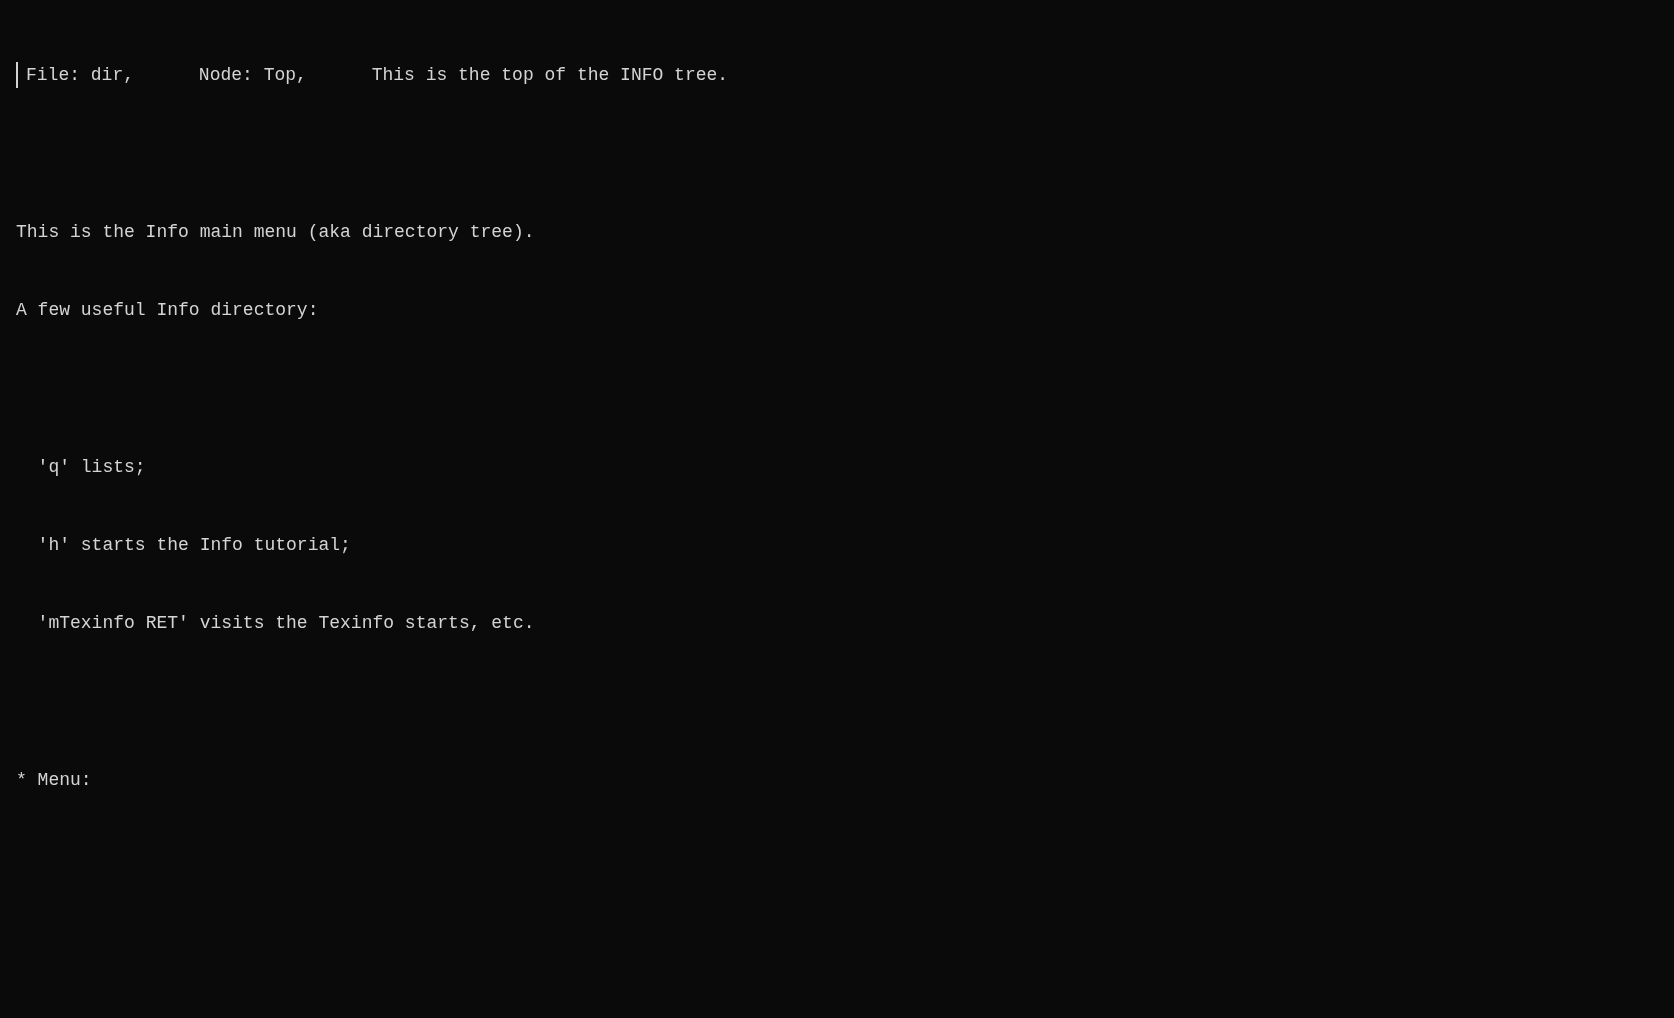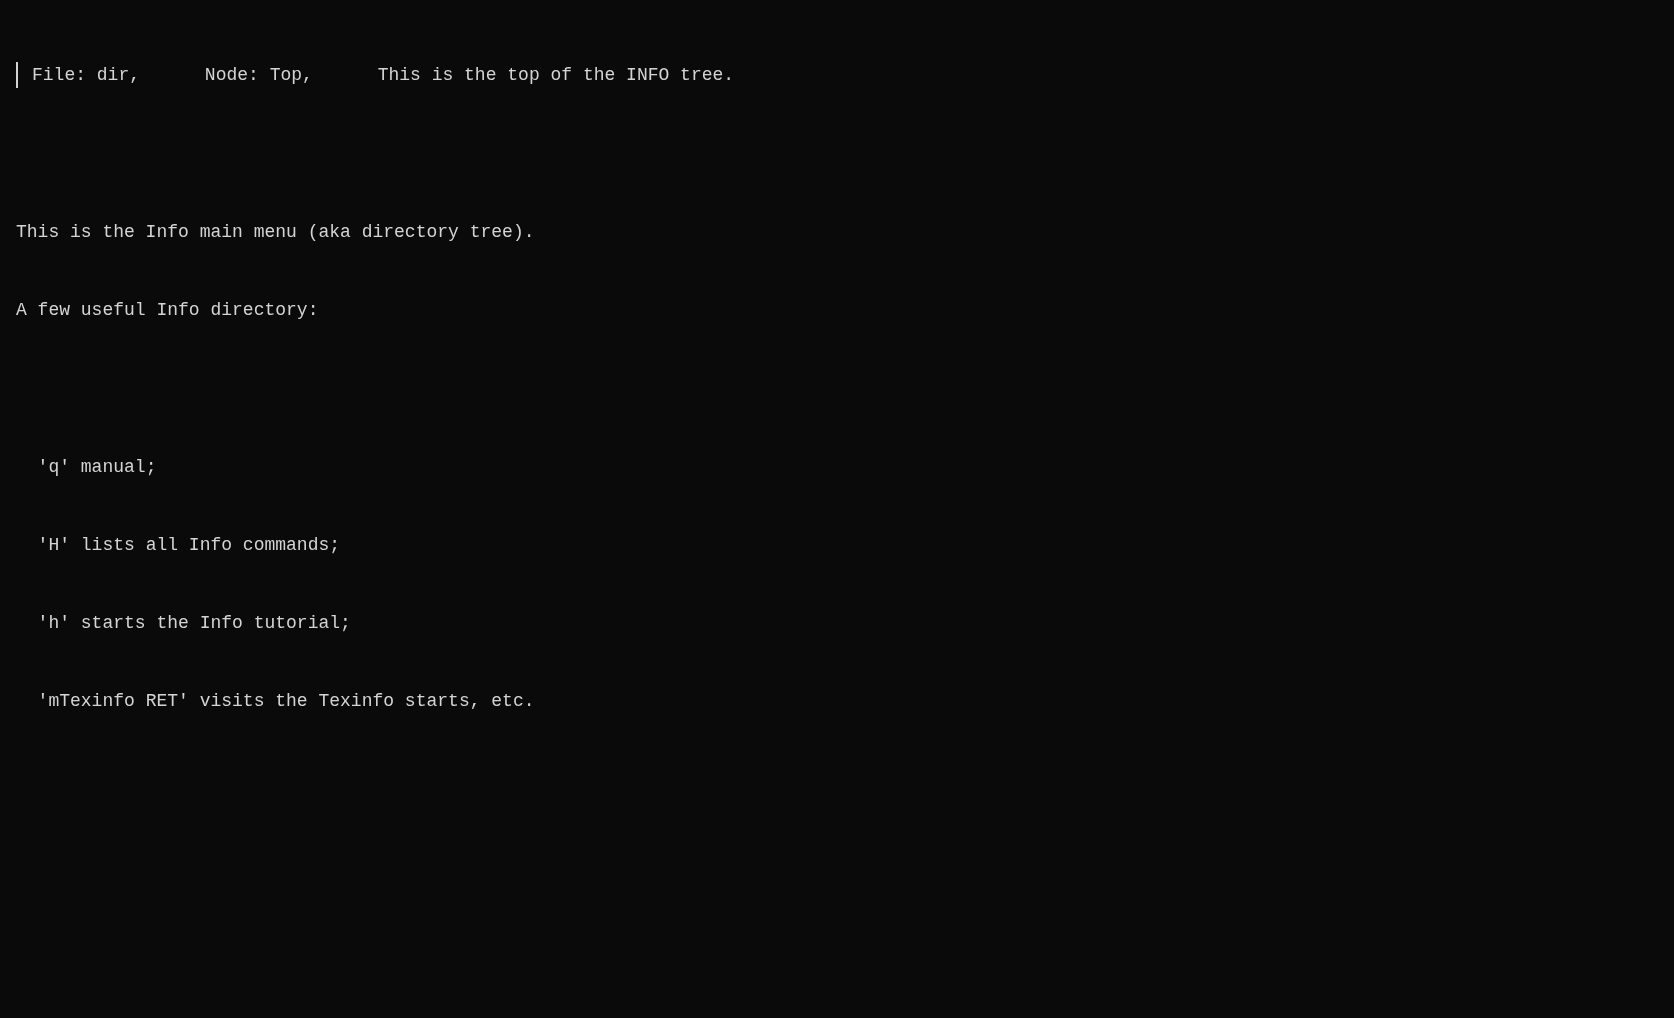--- a/index.html
+++ b/index.html
@@ -19,21 +19,21 @@
       min-height: 1018px;
     }
 
     .terminal-content {
       white-space: pre-wrap;
     }
 
     .header-line {
       color: #d4d4d4;
       border-left: 2px solid #d4d4d4;
-      padding-left: 14px;
+      padding-left: 8px;
       display: block;
     }
 
     .info-text {
       display: block;
     }
 
     .blank-line {
       display: block;
       height: 1.45em;
@@ -41,25 +41,25 @@
   </style>
 </head>
 <body>
 
 <div class="terminal-content">
   <span class="header-line">File: dir,      Node: Top,      This is the top of the INFO tree.</span>
   <span class="blank-line"></span>
   <span class="info-text">This is the Info main menu (aka directory tree).</span>
   <span class="info-text">A few useful Info directory:</span>
   <span class="blank-line"></span>
-  <span class="info-text">  'q' manual;</span>
-  <span class="info-text">  'H' lists all Info commands;</span>
+  <span class="info-text">  'q' lists;</span>
   <span class="info-text">  'h' starts the Info tutorial;</span>
   <span class="info-text">  'mTexinfo RET' visits the Texinfo starts, etc.</span>
   <span class="blank-line"></span>
+  <span class="info-text">* Menu:</span>
   <span class="blank-line"></span>
 
   
   
   
   
 
   
   
   

